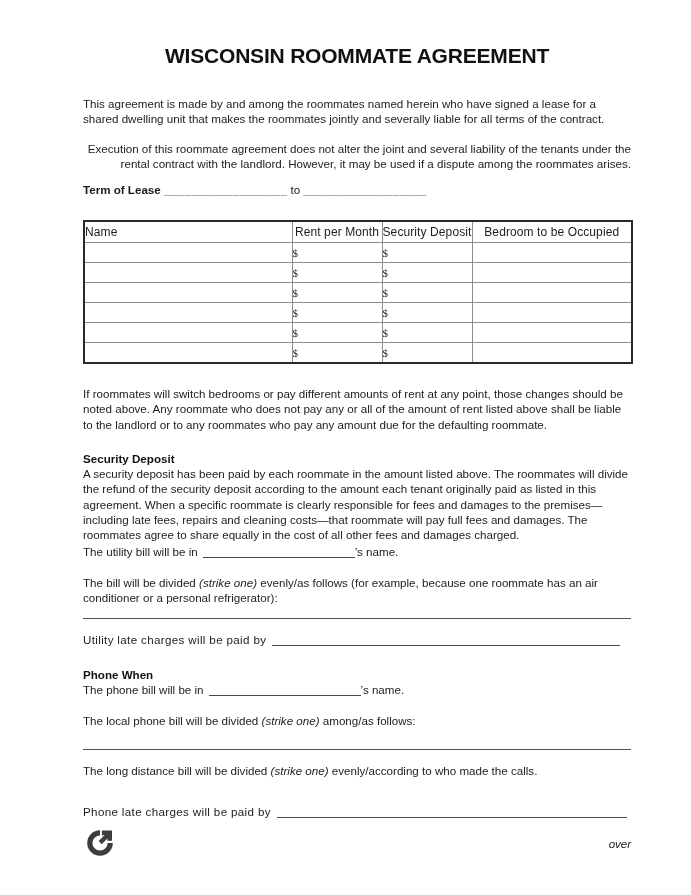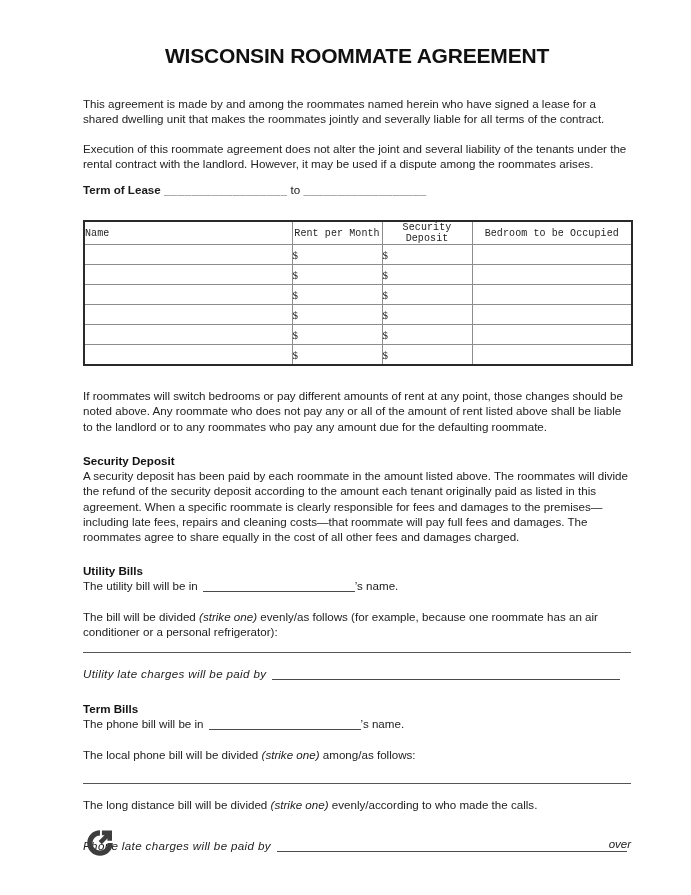--- a/index.html
+++ b/index.html
@@ -42,21 +42,21 @@
 
   
   .para {
     font-size: 11.6px;
     line-height: 15.3px;
     text-align: left;
     margin: 0;
     color: #222;
   }
   .sp-1 { margin-top: 28px; }
-  .sp-2 { margin-top: 14px; }
+  .sp-2 { margin-top: 14px; text-align: right; }
   .sp-3 { margin-top: 16px; }
   .ital { font-style: italic; }
 
   
   .field-row {
     font-size: 11.6px;
     line-height: 16px;
     font-weight: bold;
     white-space: nowrap;
   }
@@ -84,22 +84,22 @@
     table-layout: fixed;
     border: 2px solid #2a2a2a;
   }
   table.roommate-table td,
   table.roommate-table th {
     border: 1px solid #8d8d8d;
     height: 19px;
     padding: 0;
   }
   table.roommate-table th {
-    font-family: Liberation Mono, monospace;
-    font-size: 10px;
+    font-family: Liberation Sans, sans-serif;
+    font-size: 12px;
     font-weight: normal;
     letter-spacing: 0.1px;
     color: #1d1d1d;
     height: 20px;
   }
   th.col-name {
     text-align: left;
     padding-left: 7px;
   }
   th.col-rent, th.col-dep, th.col-bed {
@@ -134,21 +134,21 @@
 
   .line-after-rule { margin-top: 13px; }
 
   .fill-rest {
     display: inline-block;
     border-bottom: 1px solid #4a4a4a;
     height: 11px;
     vertical-align: -2px;
   }
 
-  .wide-track { letter-spacing: 0.35px; font-style: italic; }
+  .wide-track { letter-spacing: 0.35px; }
 
   
   .footer-logo {
     position: absolute;
     left: 83px;
     top: 826px;
     width: 34px;
     height: 34px;
   }
   .footer-over {
@@ -233,35 +233,34 @@
           <td></td>
         </tr>
       </tbody>
     </table>
 
     <p class="para" style="margin-top:22px;">If roommates will switch bedrooms or pay different amounts of rent at any point, those changes should be noted above. Any roommate who does not pay any or all of the amount of rent listed above shall be liable to the landlord or to any roommates who pay any amount due for the defaulting roommate.</p>
 
     <h2 class="sect-head" style="margin-top:20px;">Security Deposit</h2>
     <p class="para" style="margin-top:1px;">A security deposit has been paid by each roommate in the amount listed above. The roommates will divide the refund of the security deposit according to the amount each tenant originally paid as listed in this agreement. When a specific roommate is clearly responsible for fees and damages to the premises—including late fees, repairs and cleaning costs—that roommate will pay full fees and damages. The roommates agree to share equally in the cost of all other fees and damages charged.</p>
 
-    <h2 class="sect-head" style="margin-top:19px;">Utility Bills</h2>
 
     <div class="para" style="margin-top:1px; white-space:nowrap;">
       <span>The utility bill will be in</span><span class="rule-inline" style="width:152px; margin-left:5px;"></span><span>’s name.</span>
     </div>
 
     <p class="para sp-3"><span>The bill will be divided</span> <span class="ital">(strike one)</span> <span>evenly/as follows (for example, because one roommate has an air conditioner or a personal refrigerator):</span></p>
 
     <div class="rule-full"></div>
 
     <div class="para line-after-rule wide-track" style="white-space:nowrap;">
       <span>Utility late charges will be paid by</span><span class="fill-rest" style="width:348px; margin-left:6px;"></span>
     </div>
 
-    <h2 class="sect-head" style="margin-top:20px;">Term Bills</h2>
+    <h2 class="sect-head" style="margin-top:20px;">Phone When</h2>
 
     <div class="para" style="margin-top:1px; white-space:nowrap;">
       <span>The phone bill will be in</span><span class="rule-inline" style="width:152px; margin-left:5px;"></span><span>’s name.</span>
     </div>
 
     <p class="para sp-3"><span>The local phone bill will be divided</span> <span class="ital">(strike one)</span> <span>among/as follows:</span></p>
 
     <div class="rule-full" style="margin-top:21px;"></div>
 
     <p class="para line-after-rule"><span>The long distance bill will be divided</span> <span class="ital">(strike one)</span> <span>evenly/according to who made the calls.</span></p>

